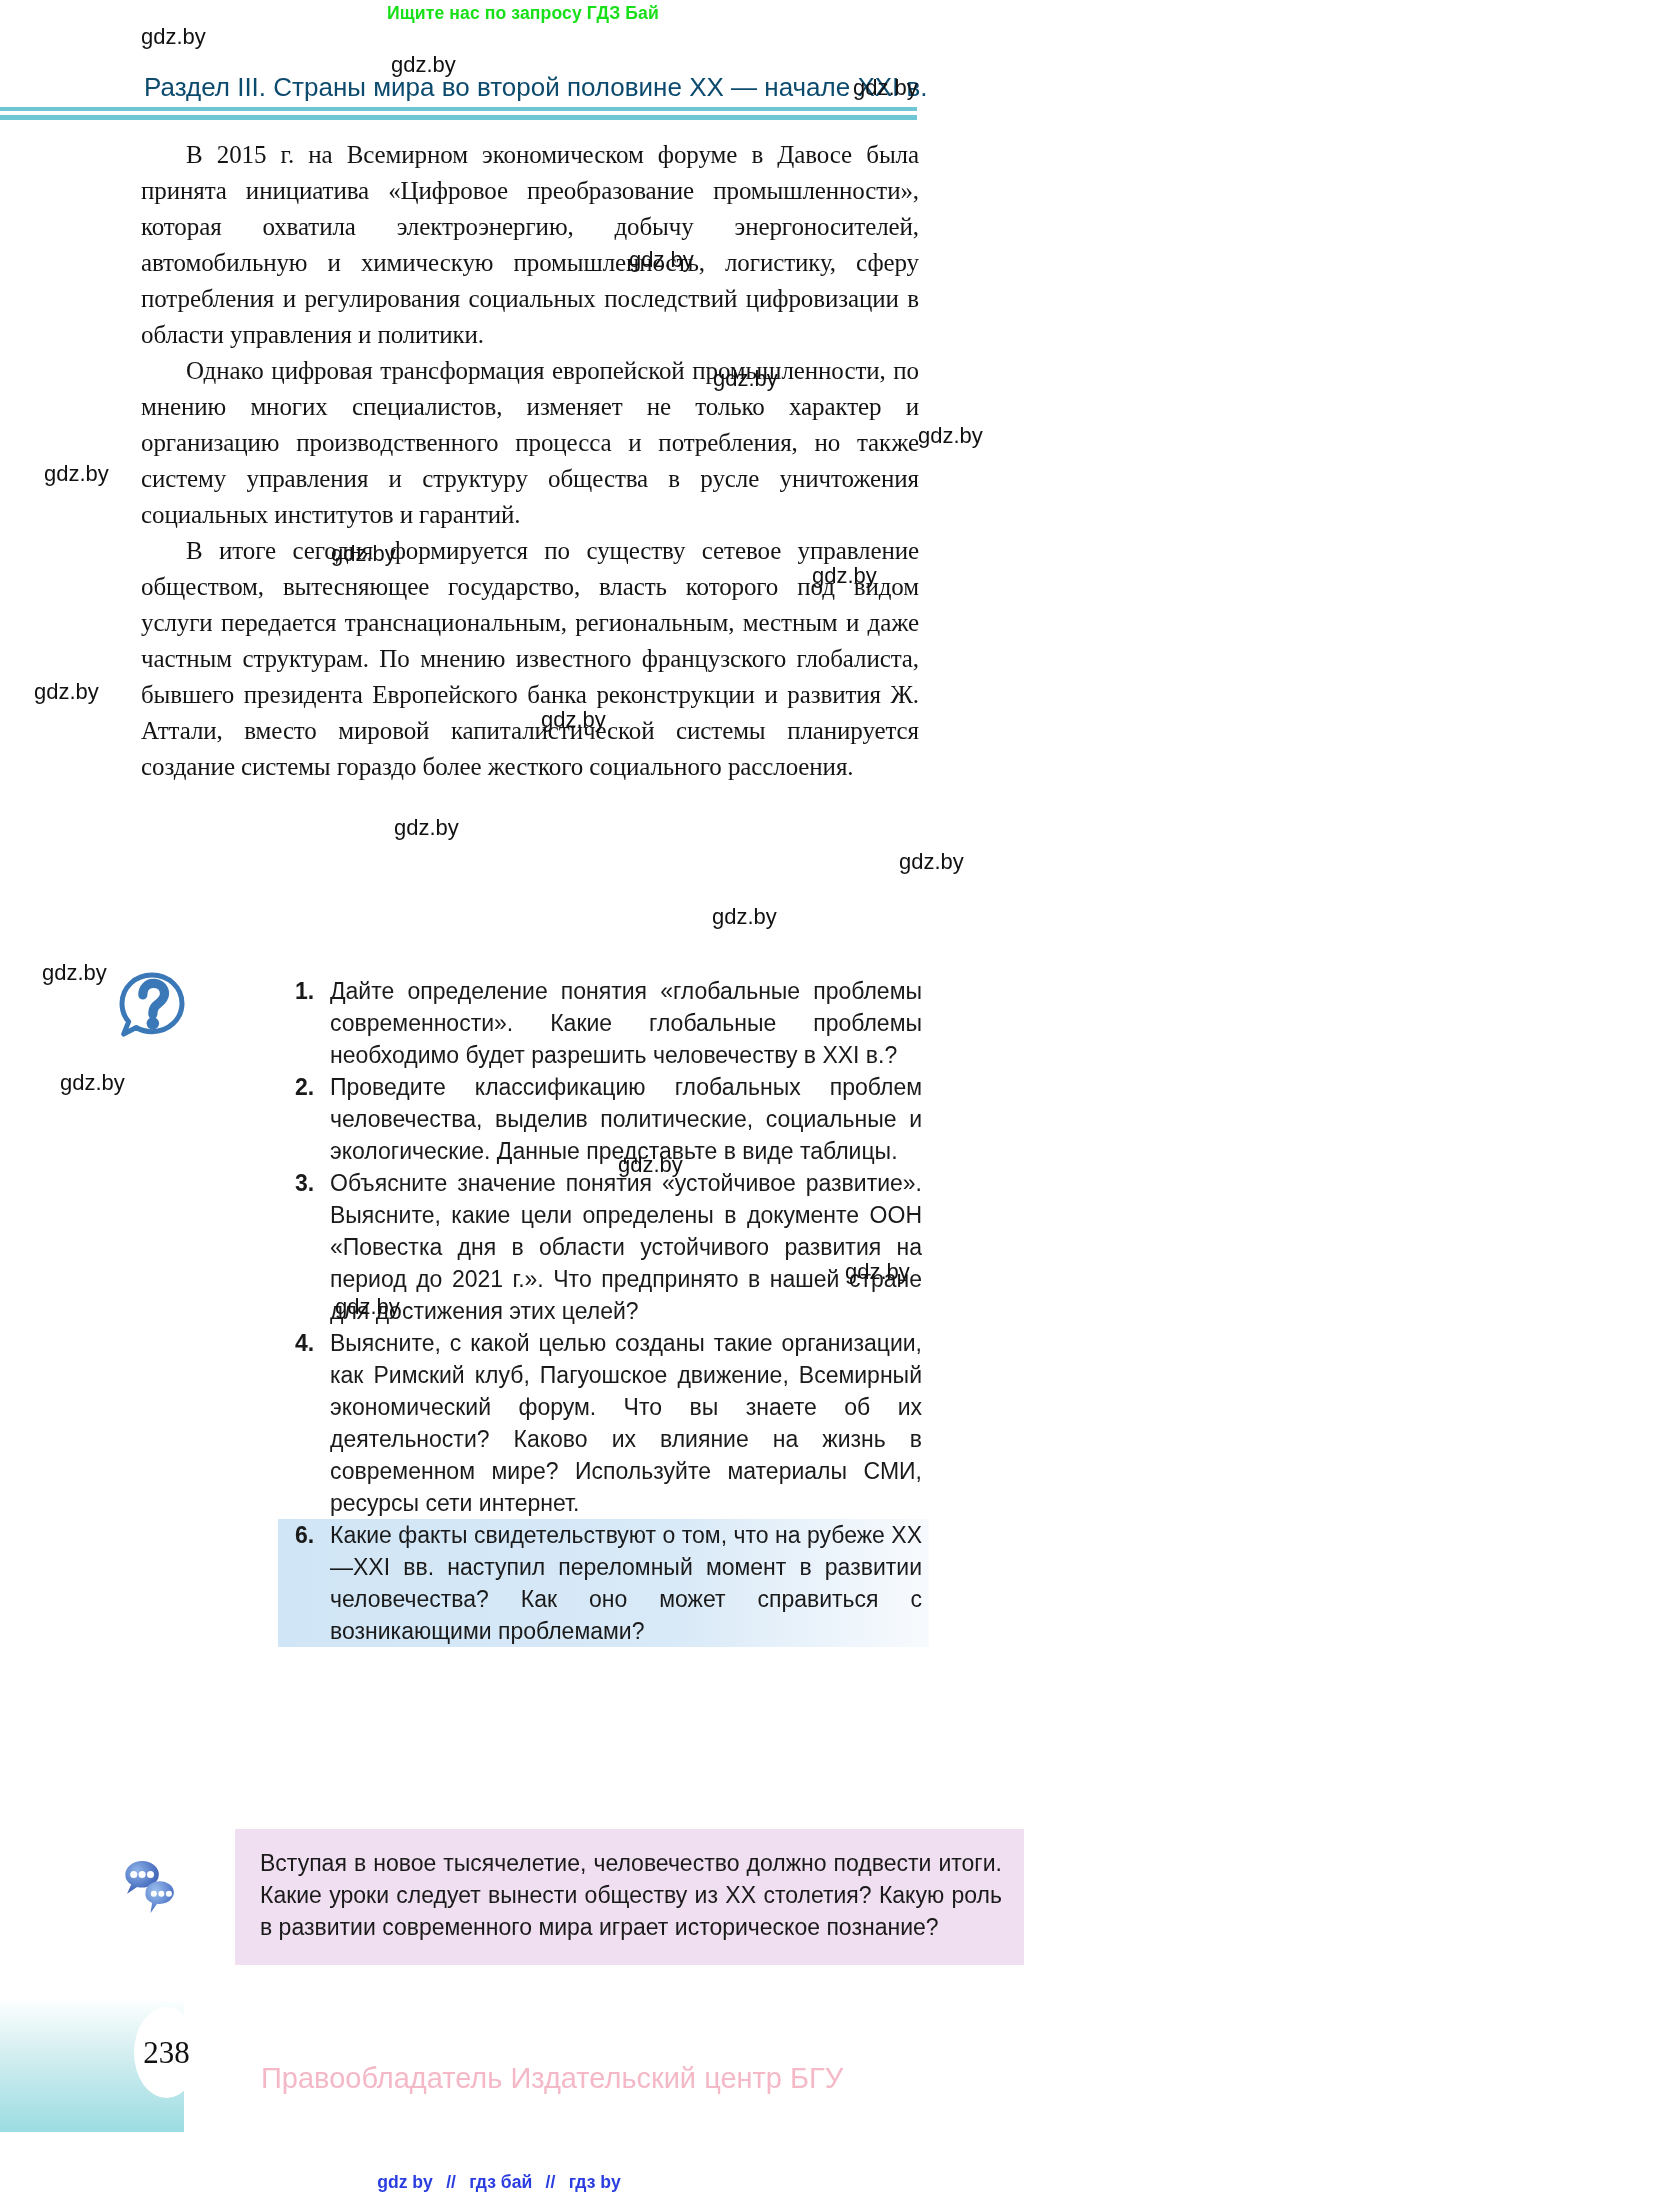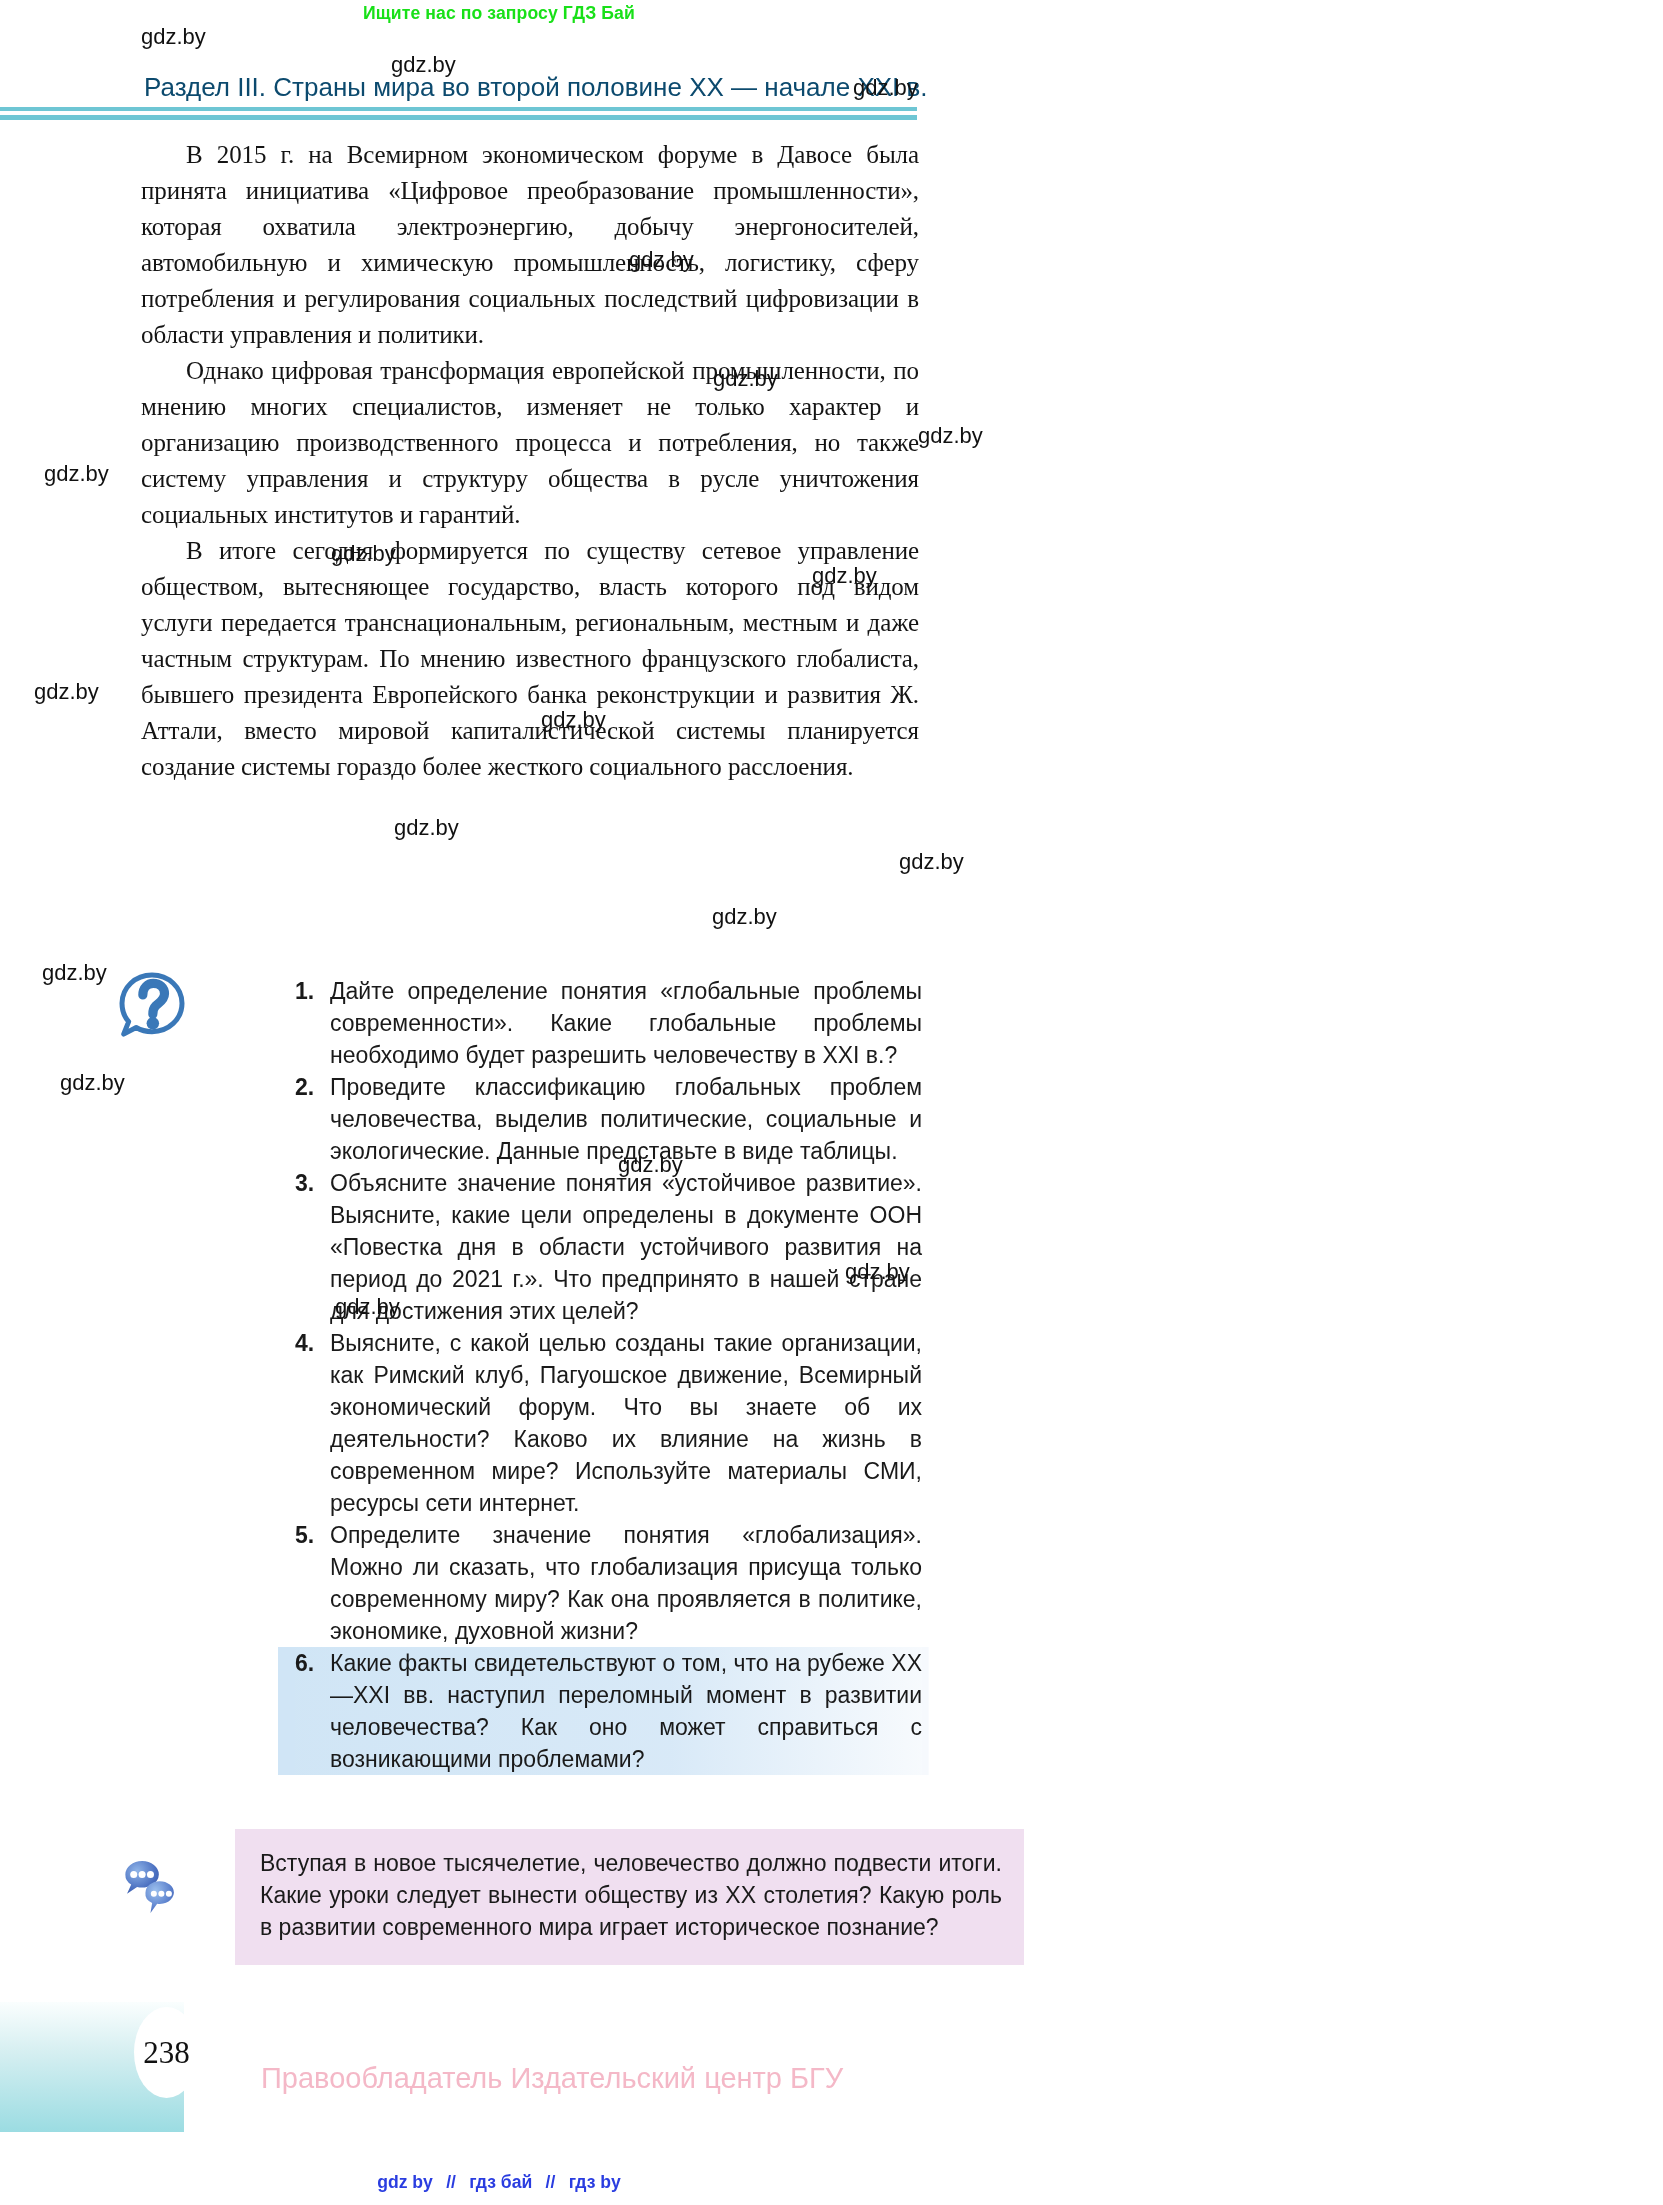--- a/index.html
+++ b/index.html
@@ -214,21 +214,21 @@
     color: #111;
     white-space: nowrap;
     pointer-events: none;
   }
 </style>
 </head>
 <body>
 
 <div class="page">
 
-  <div class="promo" style="color: rgb(24, 224, 24);">Ищите нас по запросу ГДЗ Бай</div>
+  <div class="promo" style="color: rgb(24, 224, 24); padding-left: 24px;">Ищите нас по запросу ГДЗ Бай</div>
 
   <div class="runhead">Раздел III. Страны мира во второй половине XX — начале XXI в.</div>
 
   <div class="rule-wrap">
     <div class="rule-line"></div>
     <div class="rule-gap"></div>
     <div class="rule-line"></div>
   </div>
 
   <div class="body-col">
@@ -259,21 +259,20 @@
     <div class="q-item">
       <span class="q-num">3.</span>
       <span>Объясните значение понятия «устойчивое развитие». Выясните, какие цели определены в документе ООН «Повестка дня в области устойчивого развития на период до 2021 г.». Что предпринято в нашей стране для достижения этих целей?</span>
     </div>
     <div class="q-item">
       <span class="q-num">4.</span>
       <span>Выясните, с какой целью созданы такие организации, как Римский клуб, Пагуошское движение, Всемирный экономический форум. Что вы знаете об их деятельности? Каково их влияние на жизнь в современном мире? Используйте материалы СМИ, ресурсы сети интернет.</span>
     </div>
     <div class="q-item">
       <span class="q-num">5.</span>
-      <span>Определите значение понятия «глобализация». Можно ли сказать, что глобализация присуща только современному миру? Как она проявляется в политике, экономике, духовной жизни?</span>
     </div>
     <div class="q-item hl">
       <span class="q-num">6.</span>
       <span>Какие факты свидетельствуют о том, что на рубеже XX—XXI вв. наступил переломный момент в развитии человечества? Как оно может справиться с возникающими проблемами?</span>
     </div>
   </div>
 
   <div class="discuss-icon">
     <svg viewBox="0 0 80 74" width="67" height="62" aria-hidden="true">
       <defs>

